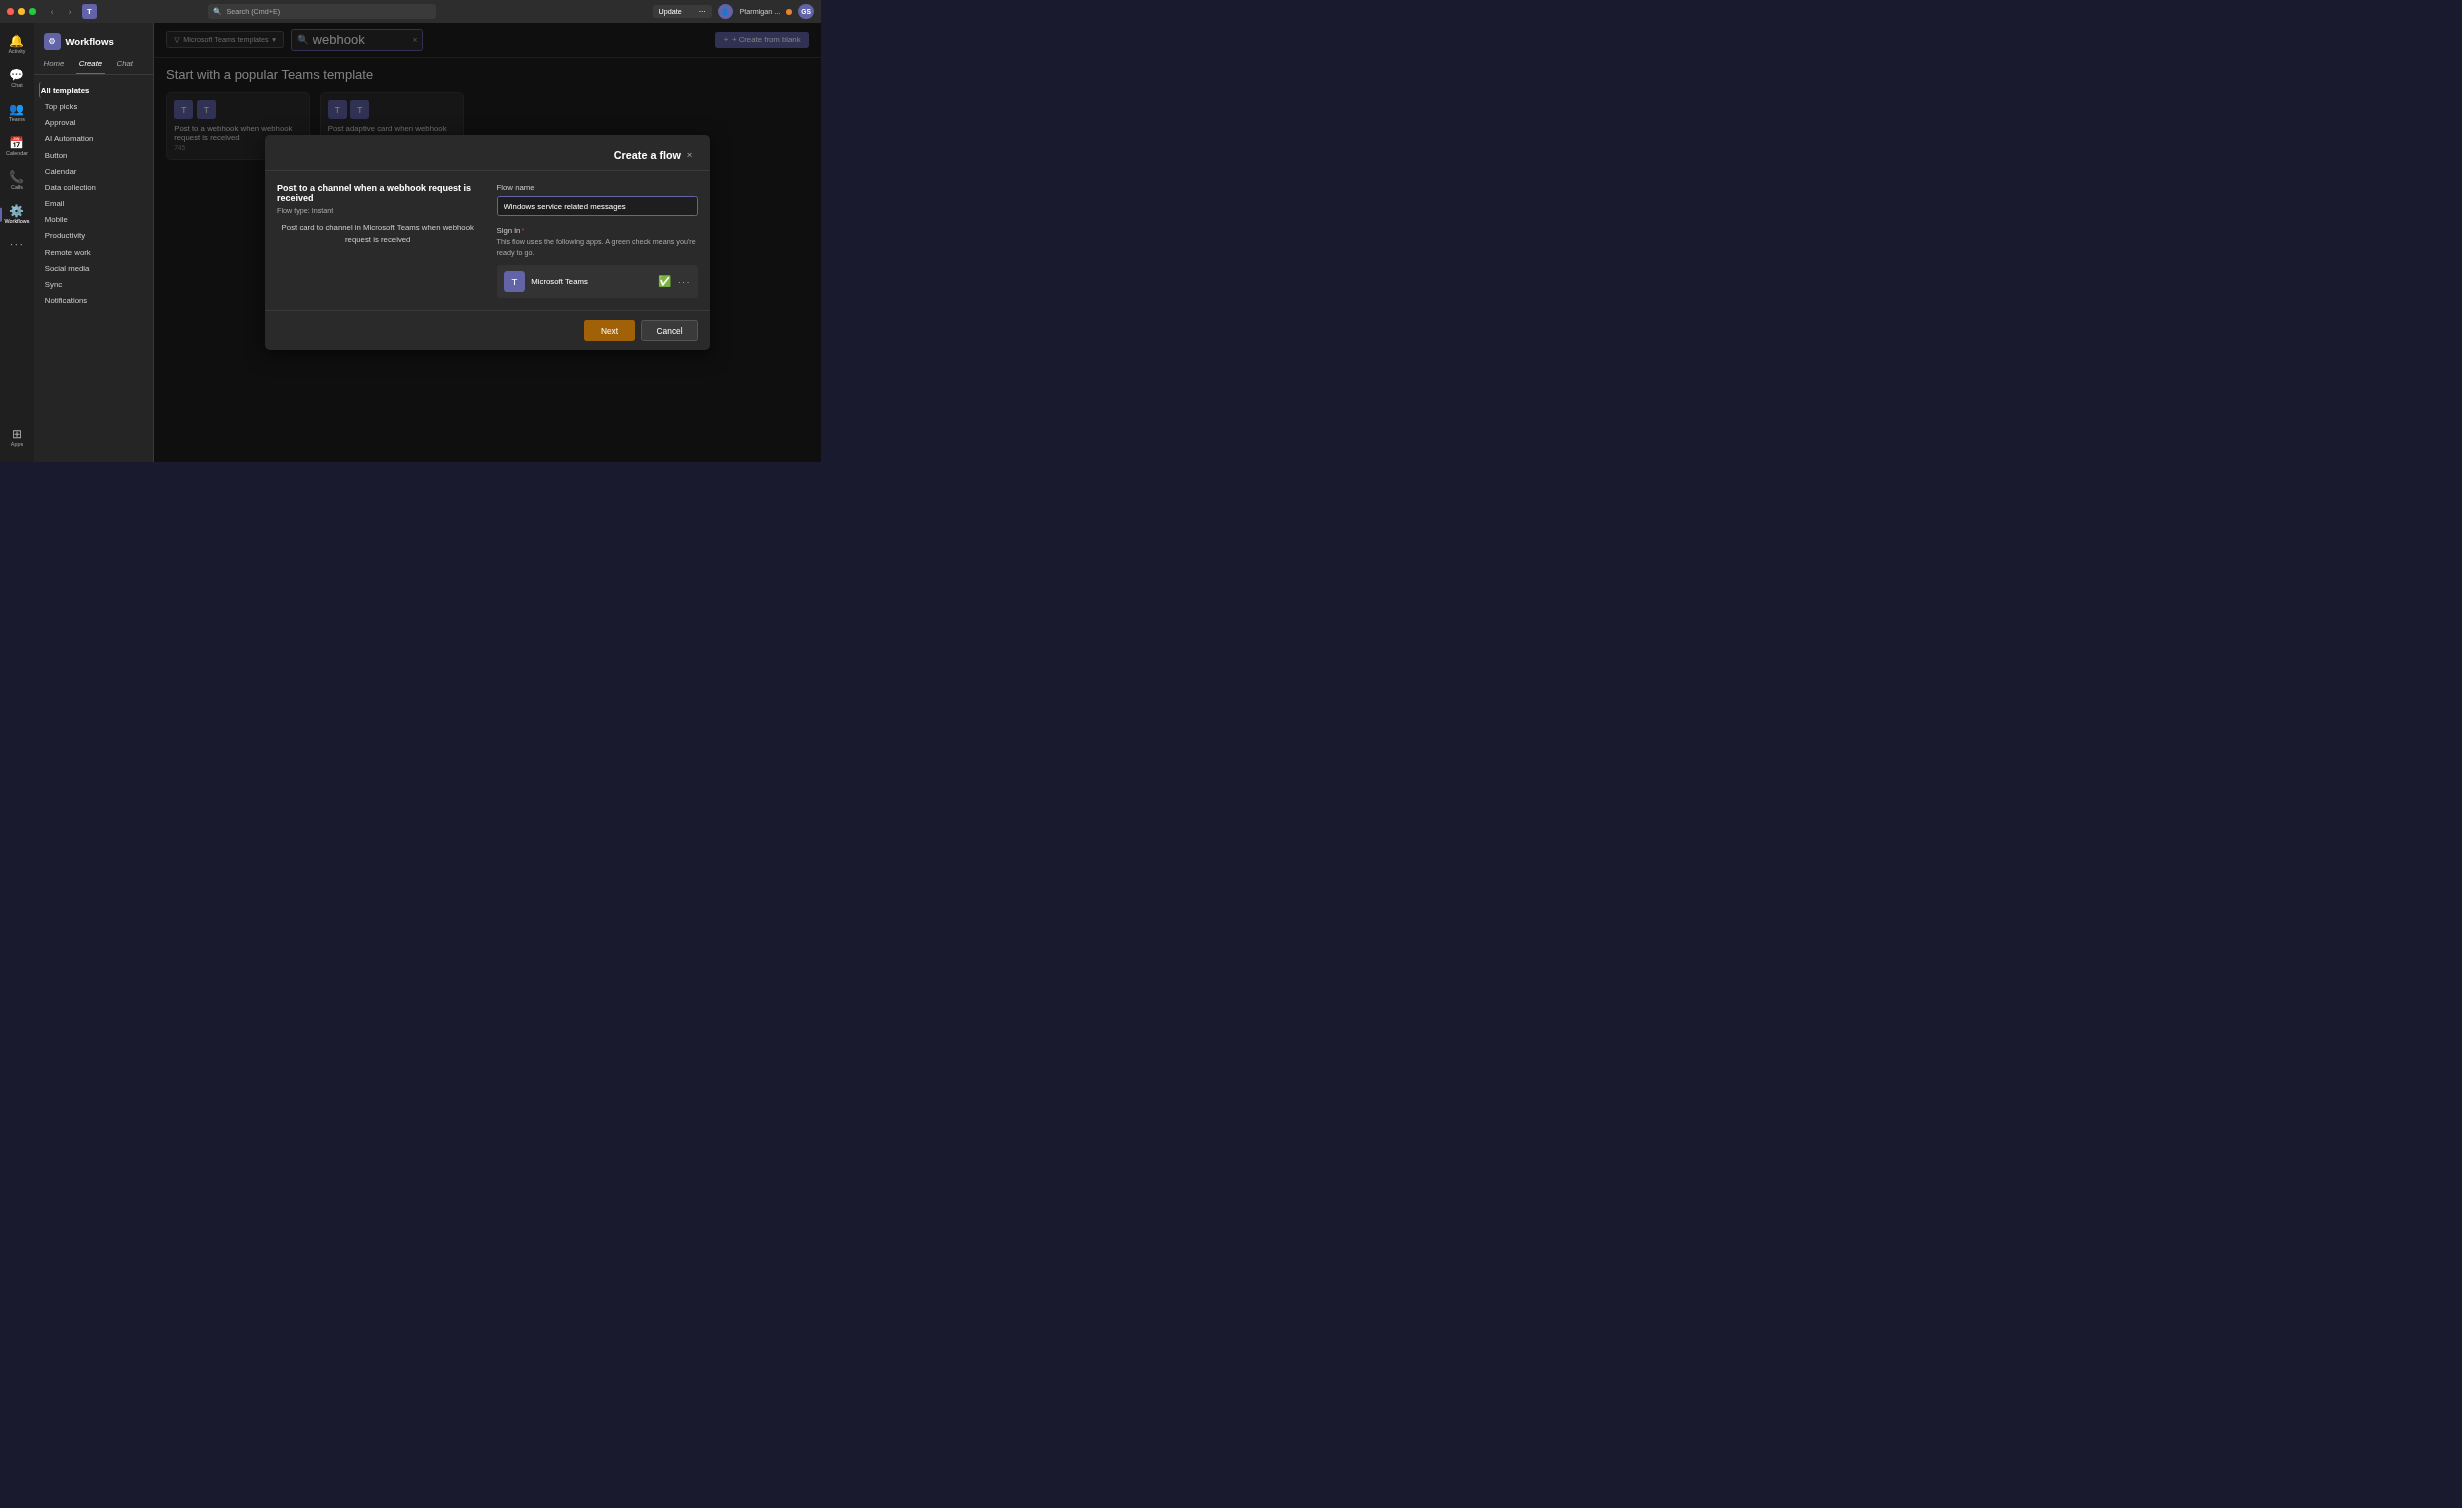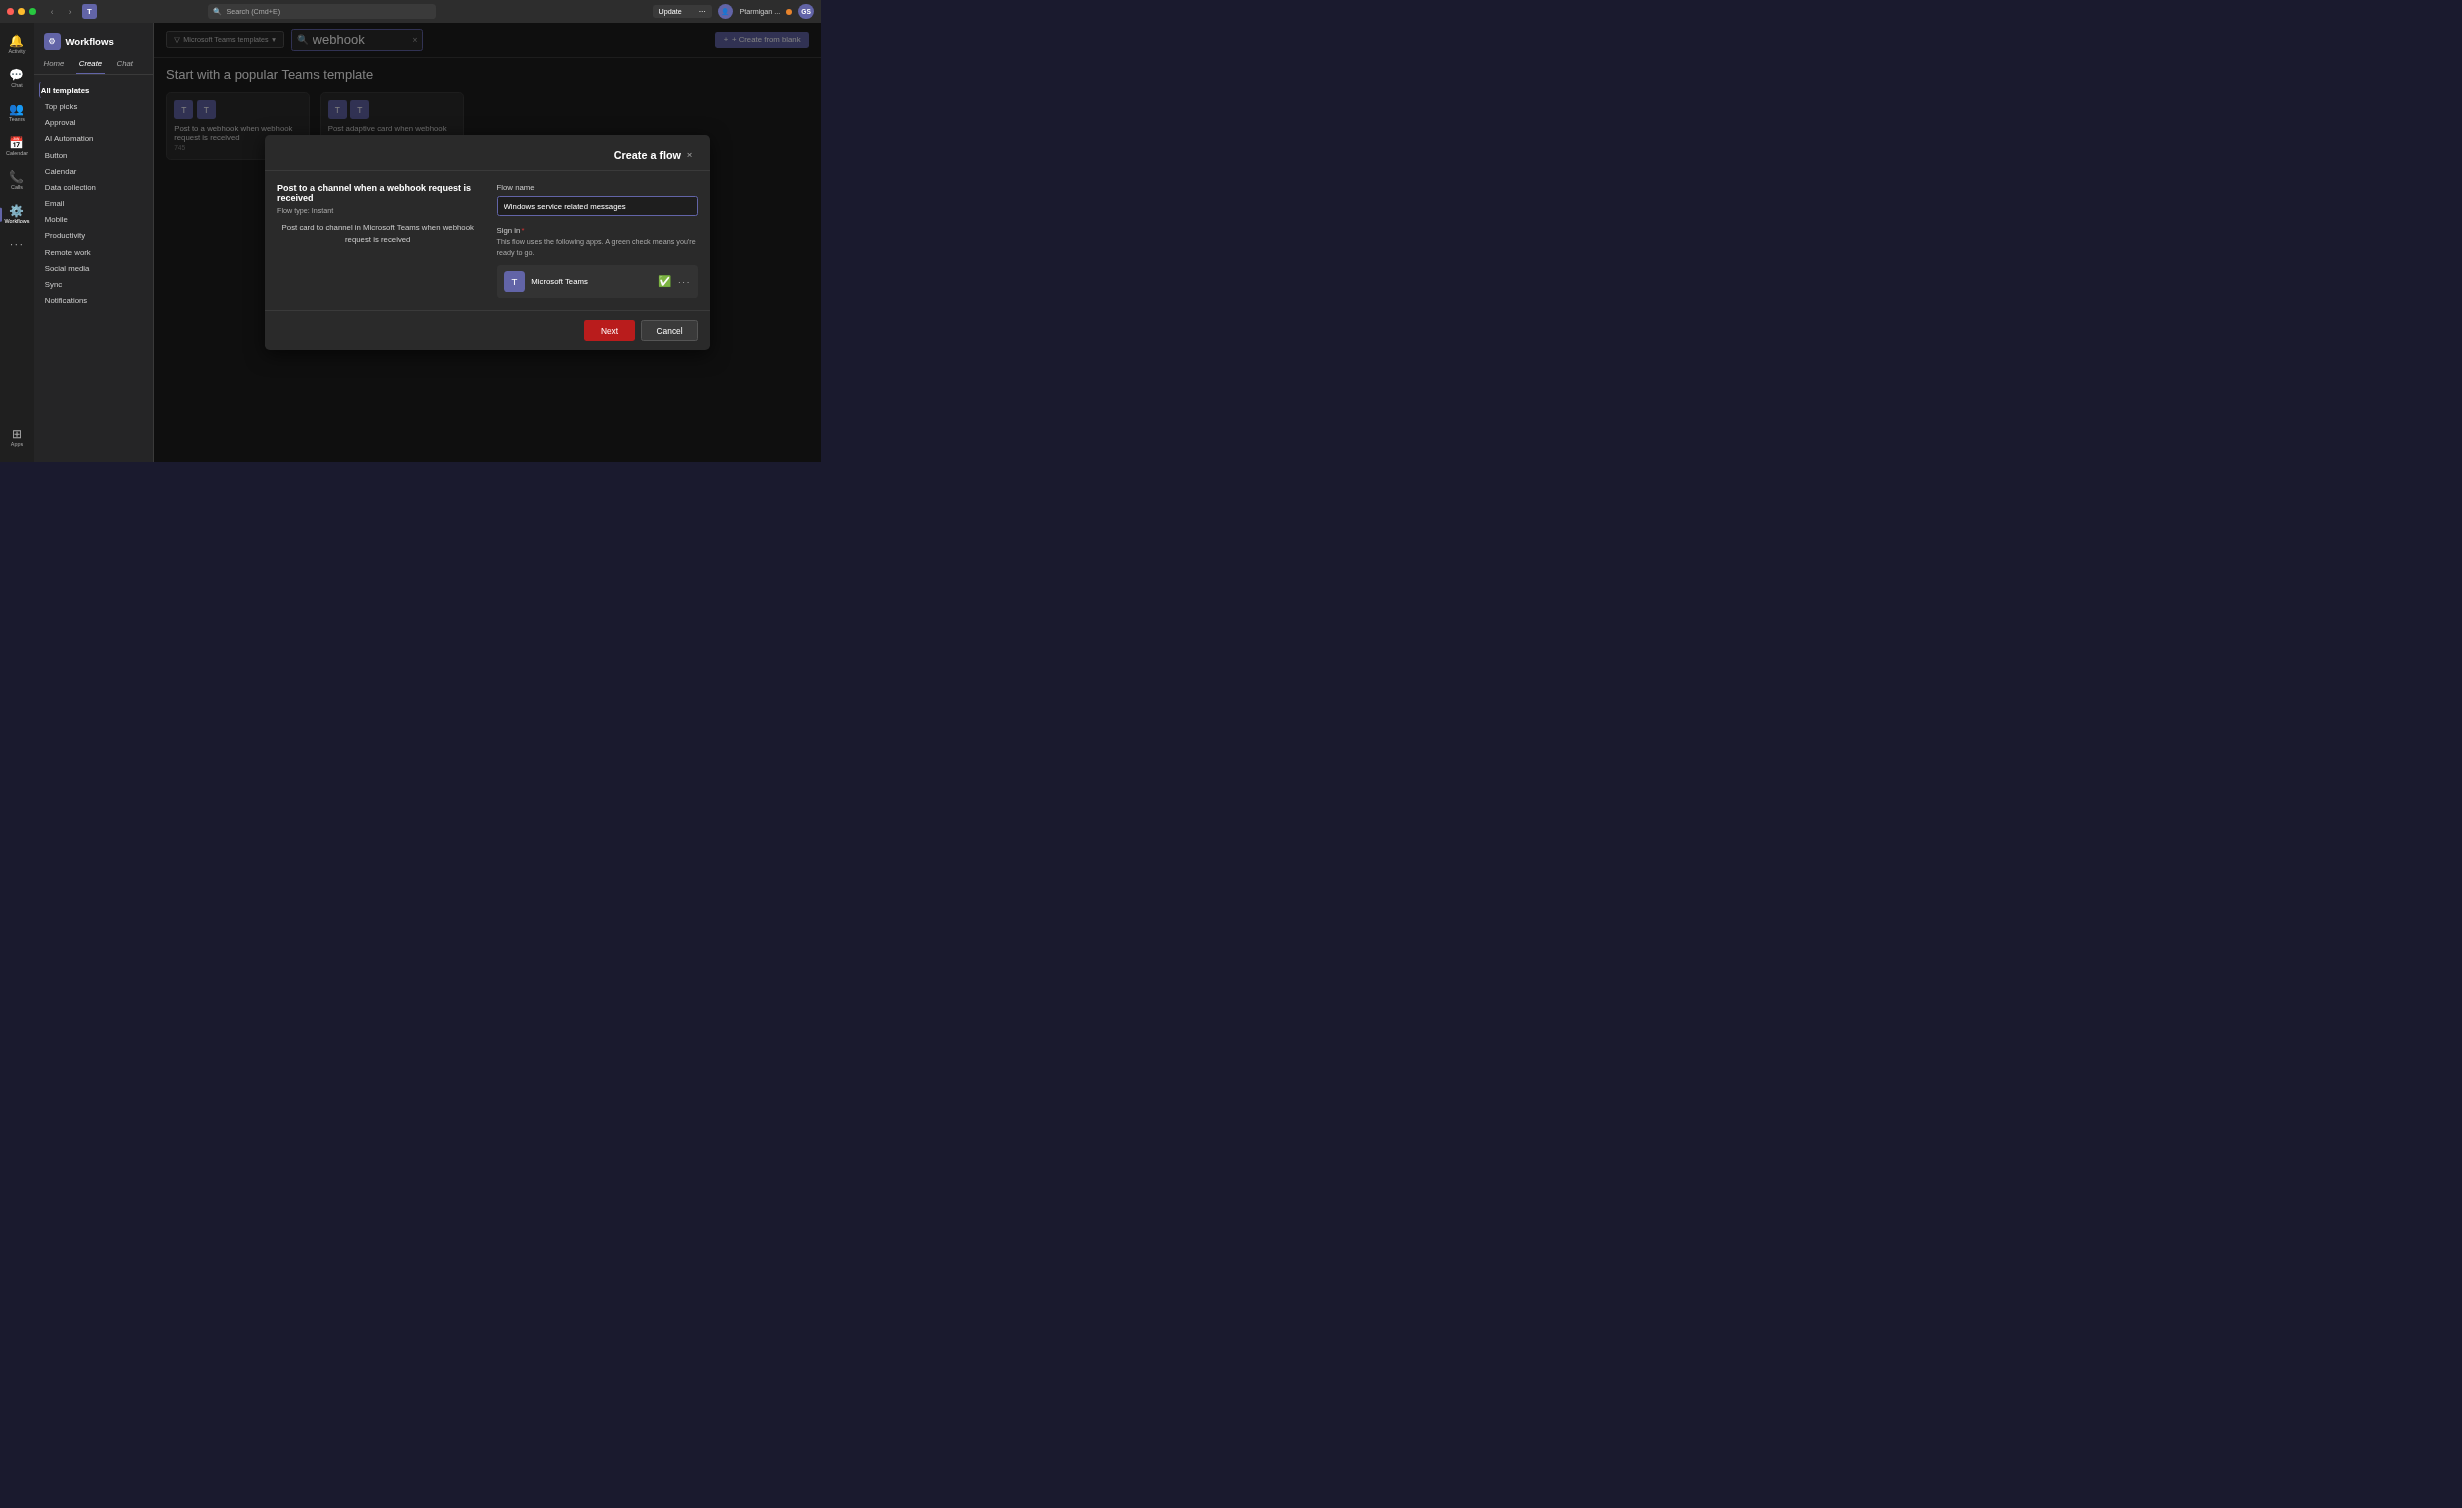--- a/index.html
+++ b/index.html
@@ -487,21 +487,21 @@
       letter-spacing: 1.2px;
     }
     .dialog-footer {
       display: flex;
       justify-content: flex-end;
       gap: 6px;
       padding: 8.4px 12px;
       border-top: 0.6px solid #3a3a3a;
     }
     .btn-next {
-      background: #b91c1c;
+      background: #a16207;
       color: #fff;
       border: none;
       border-radius: 2.4px;
       padding: 4.8px 17px;
       font-size: 8.4px;
       cursor: pointer;
     }
     .btn-cancel {
       background: #3a3a3a;
       color: #fff;

